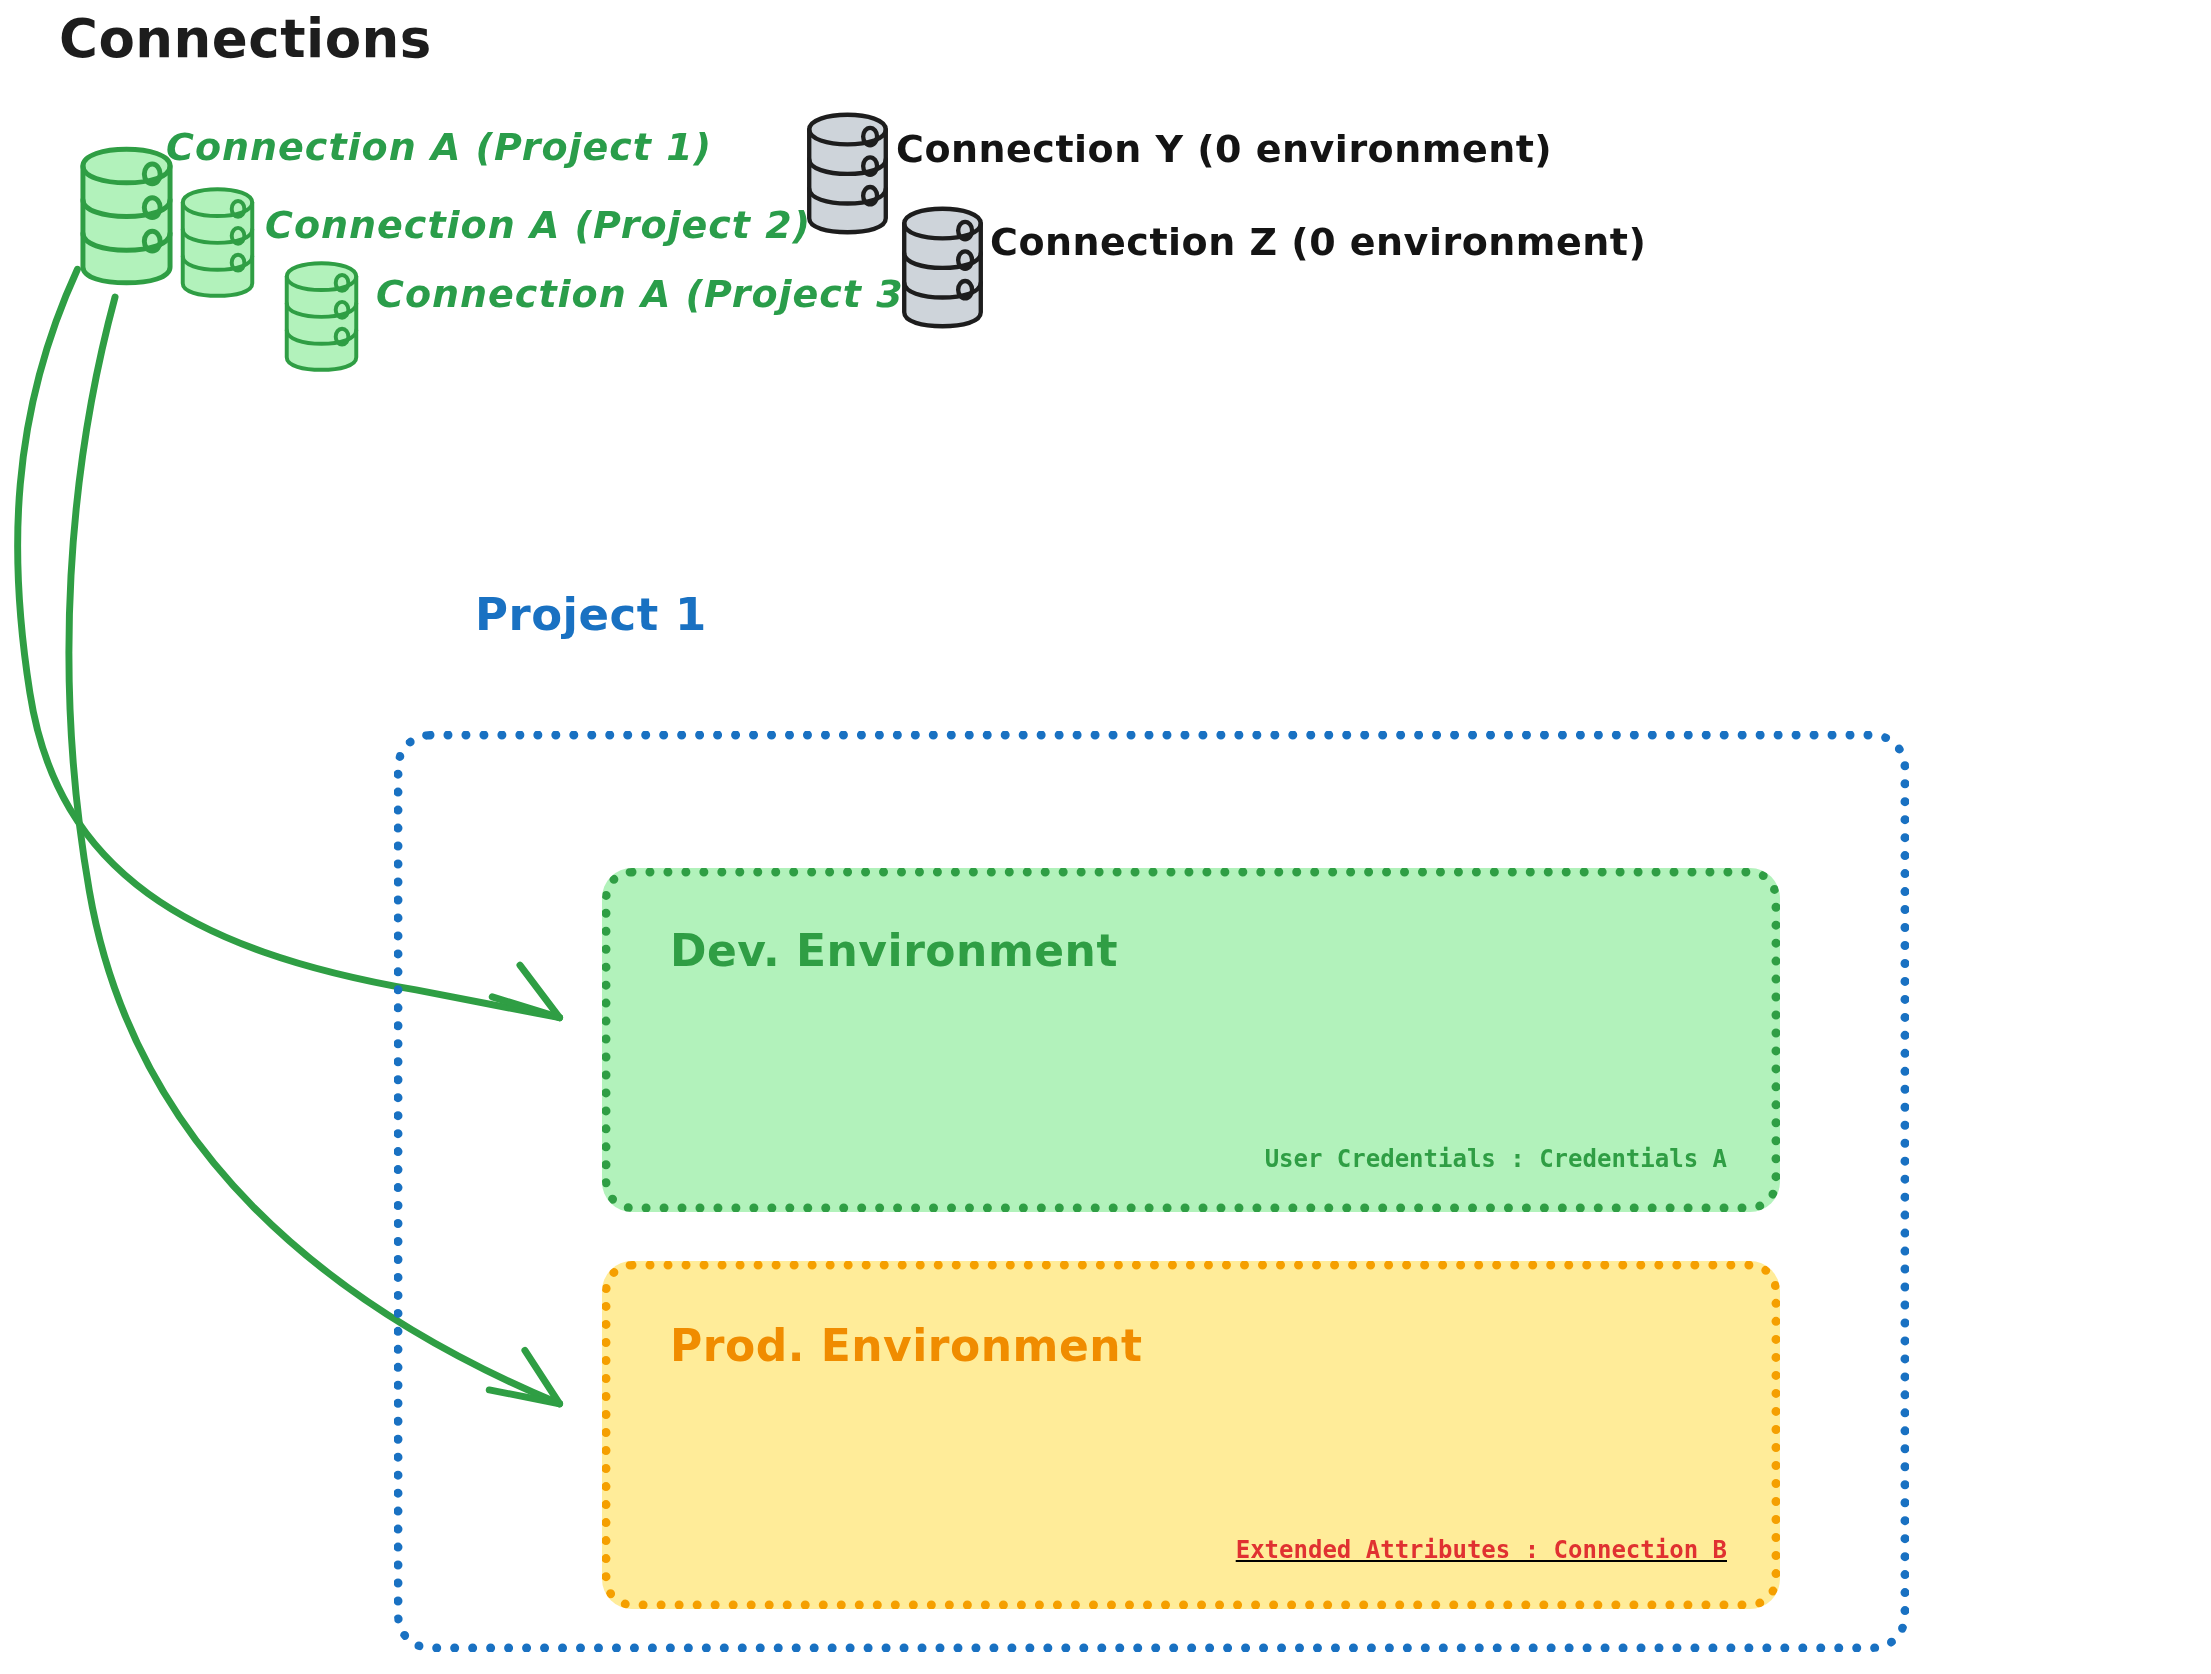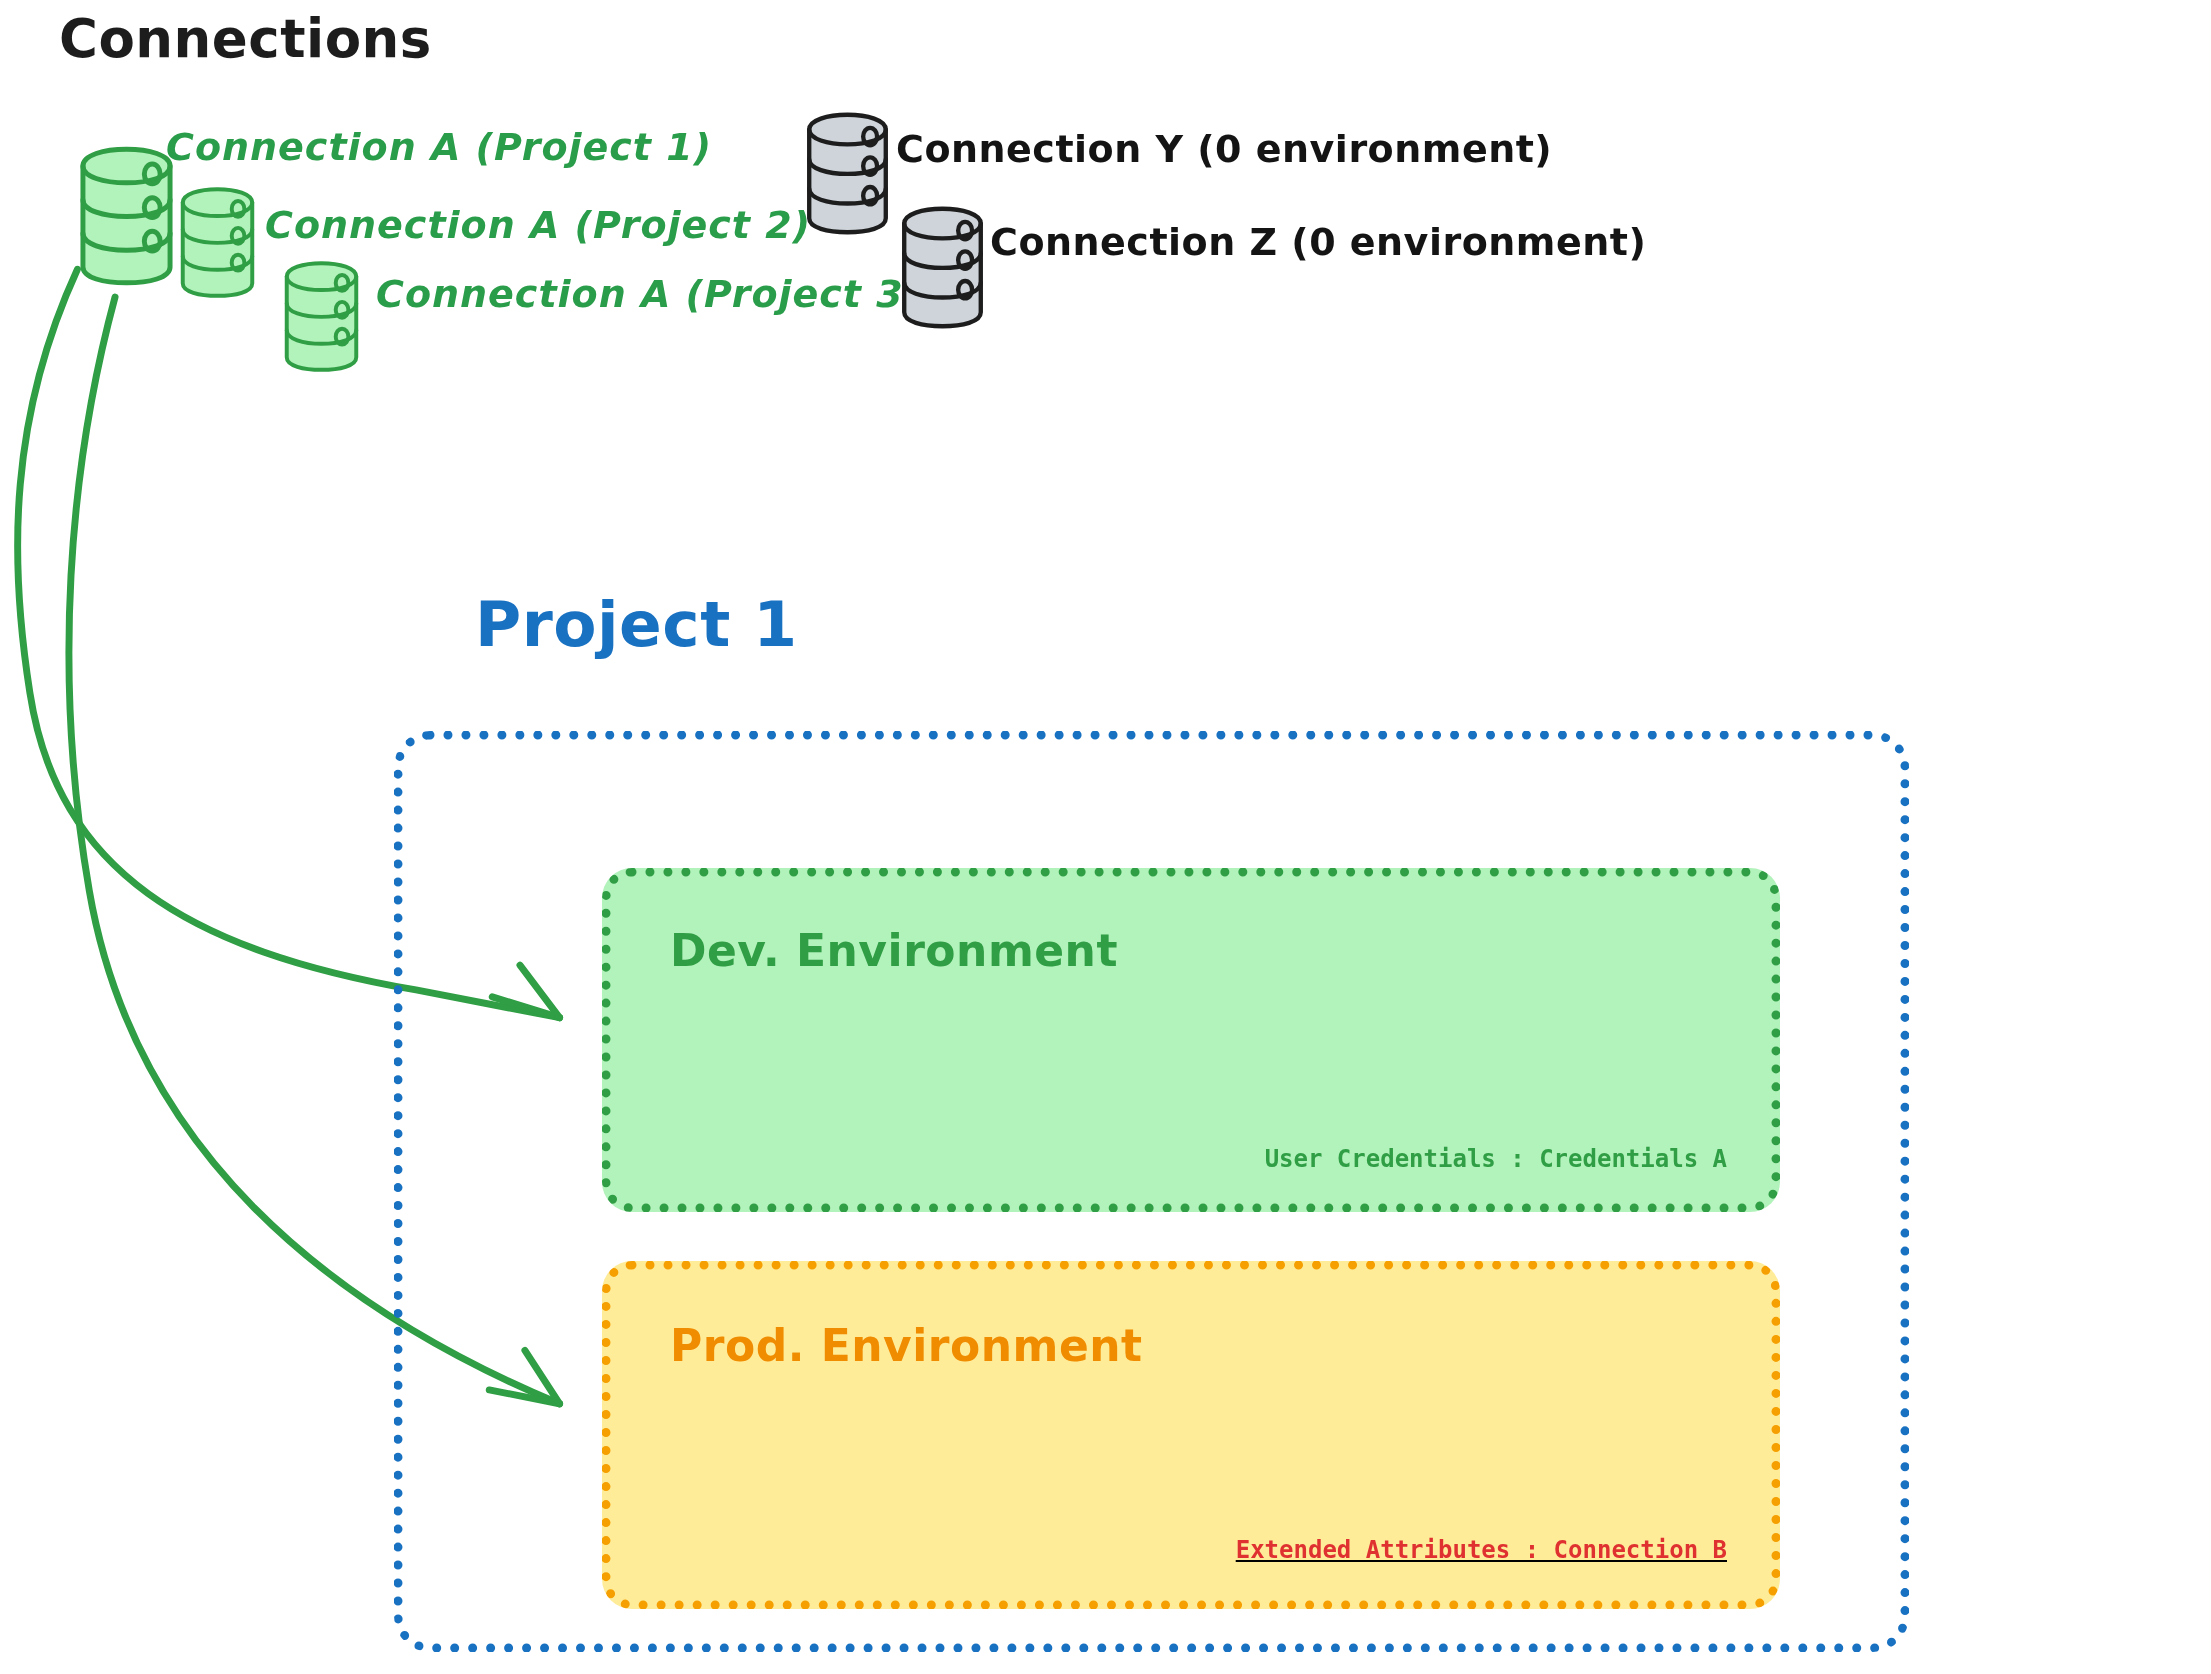--- a/index.html
+++ b/index.html
@@ -59,21 +59,21 @@
     font-size: 38px;
   }
   .conn-label.green { color: #2a9d4a; }
   .conn-label.dark  { color: #141414; }
 
   
   #project-title {
     position: absolute;
     left: 475px;
     top: 588px;
-    font-size: 63px;
+    font-size: 45px;
     color: #1971c2;
     white-space: nowrap;
     text-align: right;
   }
 
   
   .dotted-box {
     position: absolute;
     border-style: dotted;
     border-width: 9px;

